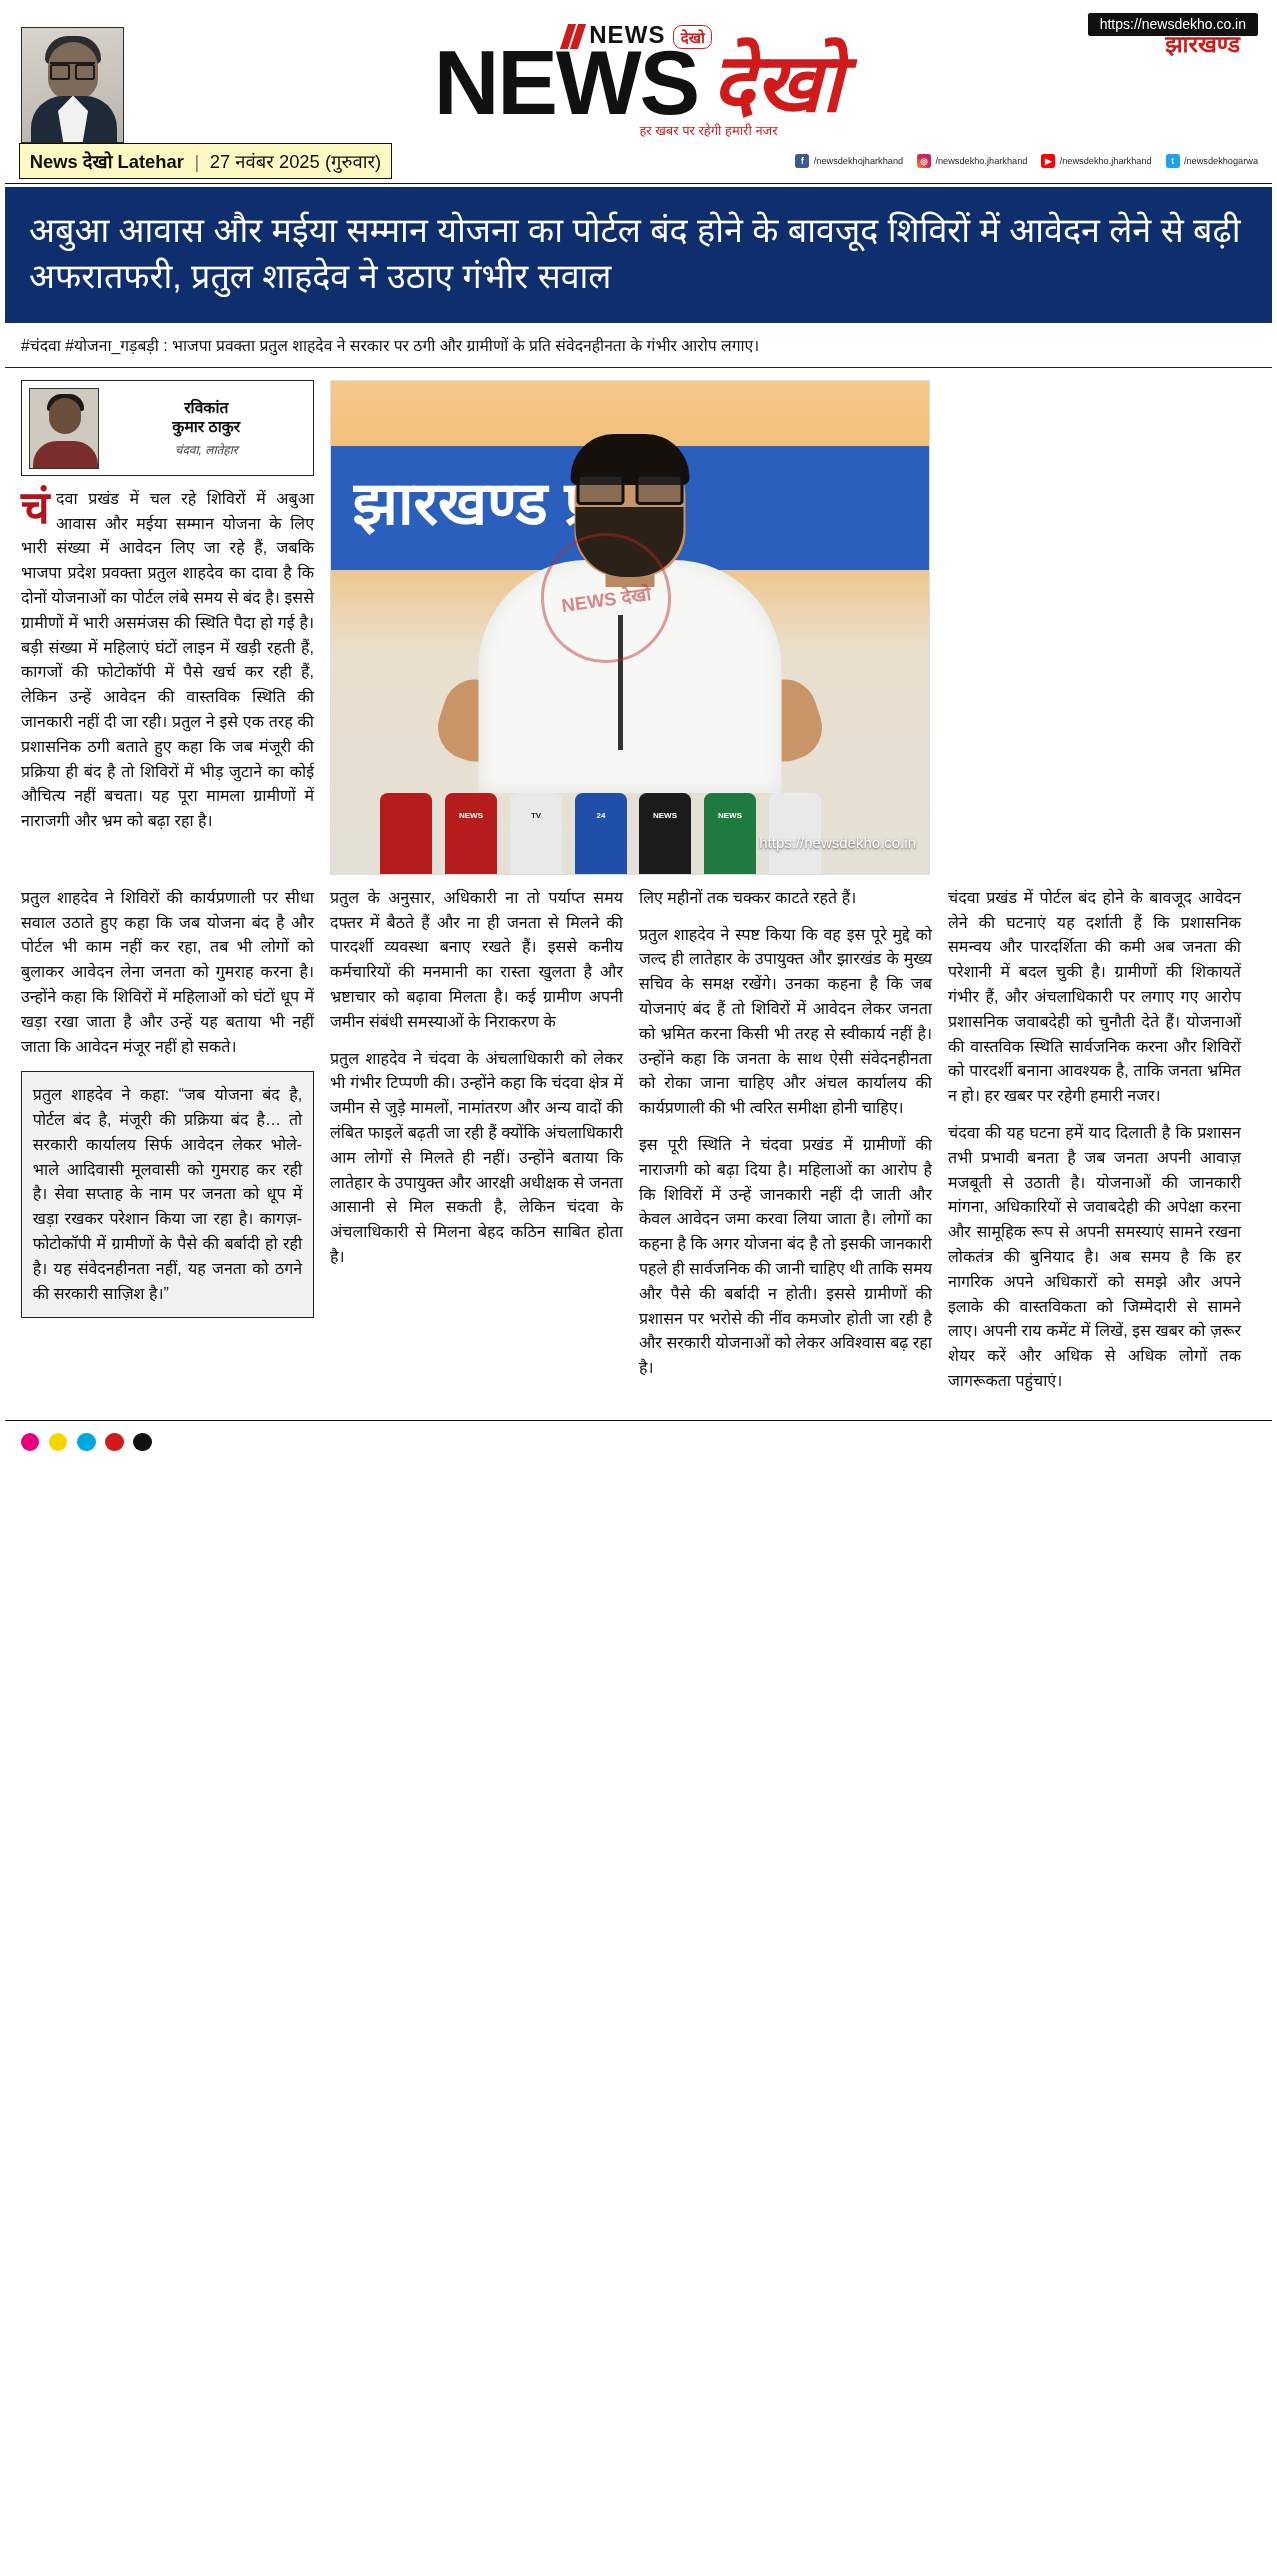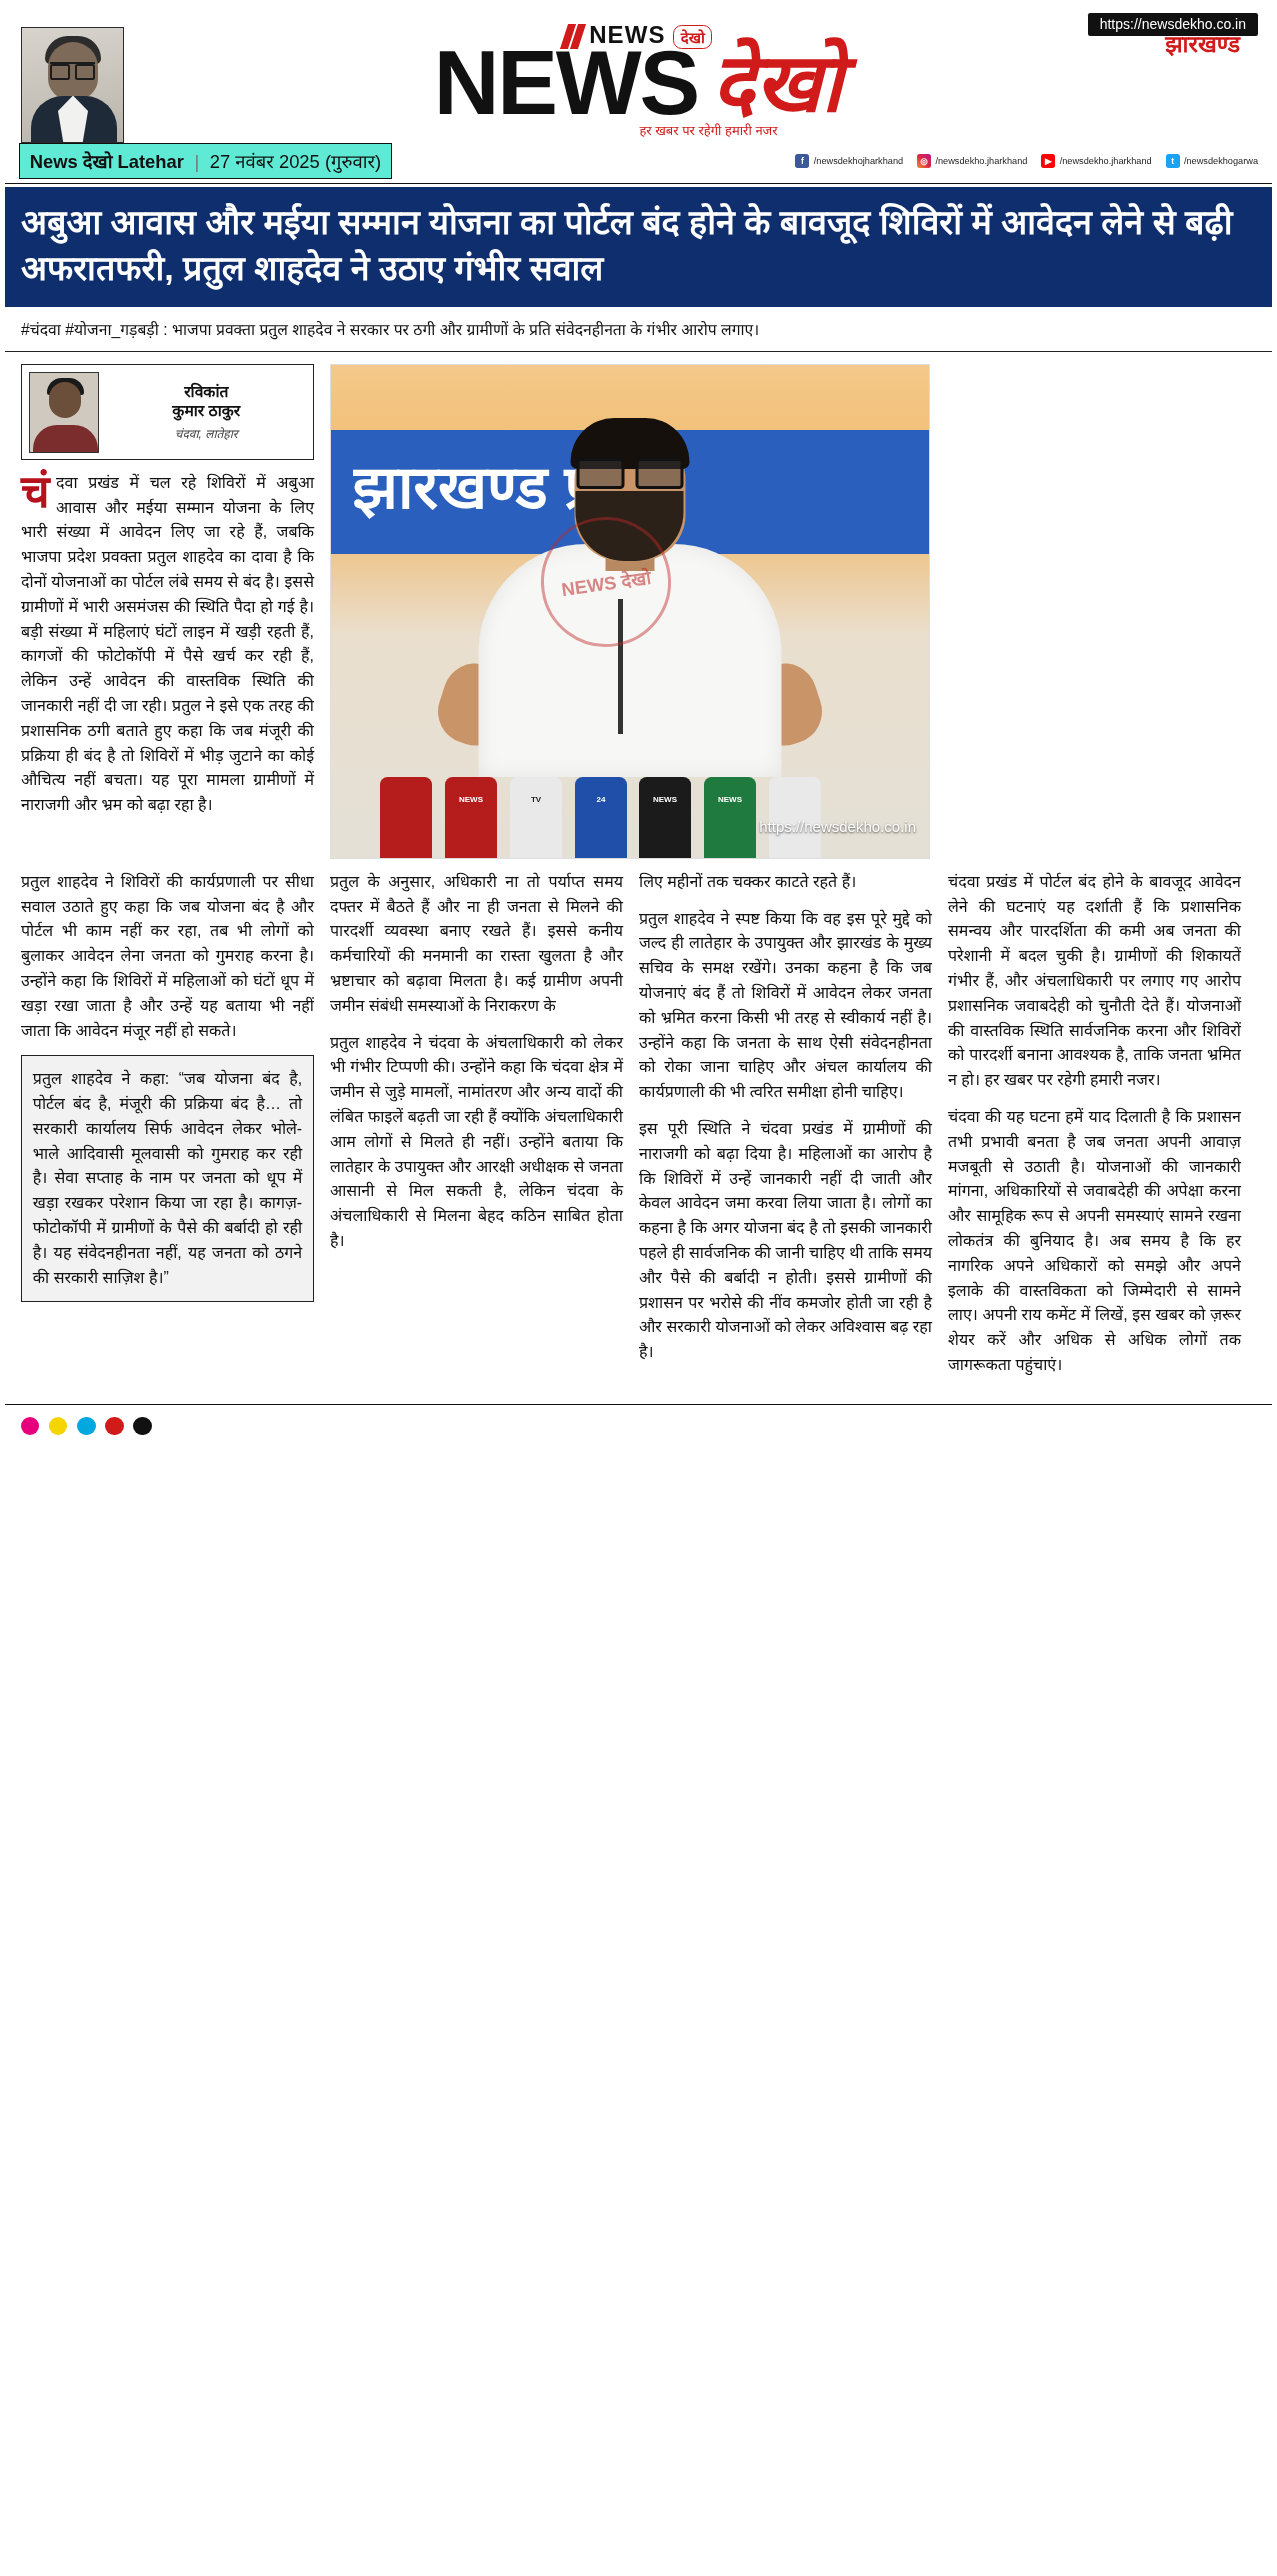--- a/index.html
+++ b/index.html
@@ -102,44 +102,44 @@
   .url-pill {
     position:absolute; right:14px; top:7.6px;
     background:#111; color:#fff; font-size:14px; padding:3.8px 12px; border-radius:2.2px;
   }
 
   .mast-bottom {
     position:absolute; left:0; right:0; bottom:4.3px;
     display:flex; align-items:center; padding:0 14px;
   }
   .edition {
-    font-size:18.4px; font-weight:bold; border:1.6px solid #111; padding:4.3px 9.7px; background:#5eead4;
+    font-size:18.4px; font-weight:bold; border:1.6px solid #111; padding:4.3px 9.7px; background:#fef9c3;
   }
   .edition .sep { color:#777; margin:0 5.4px; font-weight:normal; }
   .edition .date { font-weight:normal; }
   .socials { margin-left:auto; display:flex; gap:14px; align-items:center; }
   .soc { display:flex; align-items:center; gap:4.3px; font-size:9.2px; color:#222; }
   .soc .ic { width:14px; height:14px; border-radius:2.7px; background:#3b5998; color:#fff;
     font-size:8.7px; display:flex; align-items:center; justify-content:center; font-weight:bold;}
   .soc.ig .ic { background:linear-gradient(45deg,#f09433,#dc2743,#bc1888); }
   .soc.yt .ic { background:#ff0000; }
   .soc.tw .ic { background:#1da1f2; }
 
   
   .headline-bar {
     background:#0f2e6e;
     color:#fff;
     padding:13px 16px 15px 16px;
     margin-top:3.2px;
   }
   .headline-bar h1 {
-    margin:0;
+    margin:8px;
     font-size:34px;
     line-height:1.35;
-    font-weight:bold;
+    font-weight:normal;
   }
   .subhead {
     padding:10.8px 16px 9.7px 16px;
     font-size:15.7px;
     line-height:1.5;
     color:#111;
     border-bottom:1.1px solid #222;
   }
 
   

